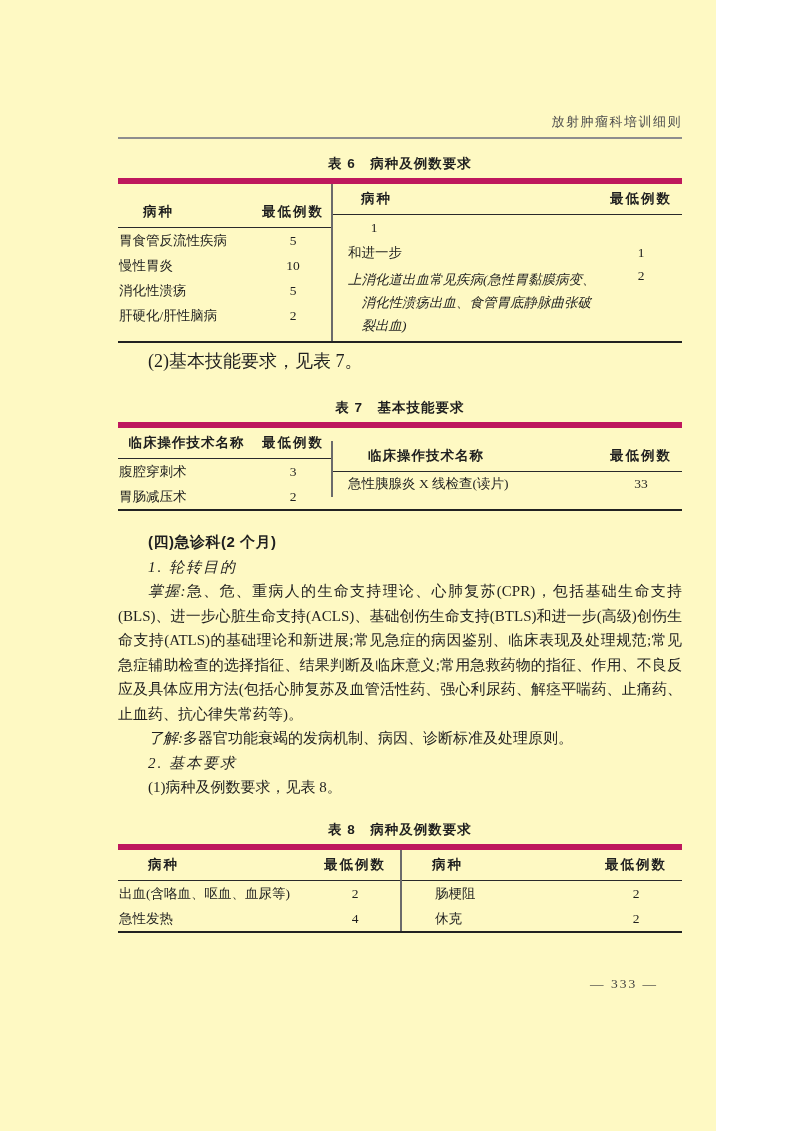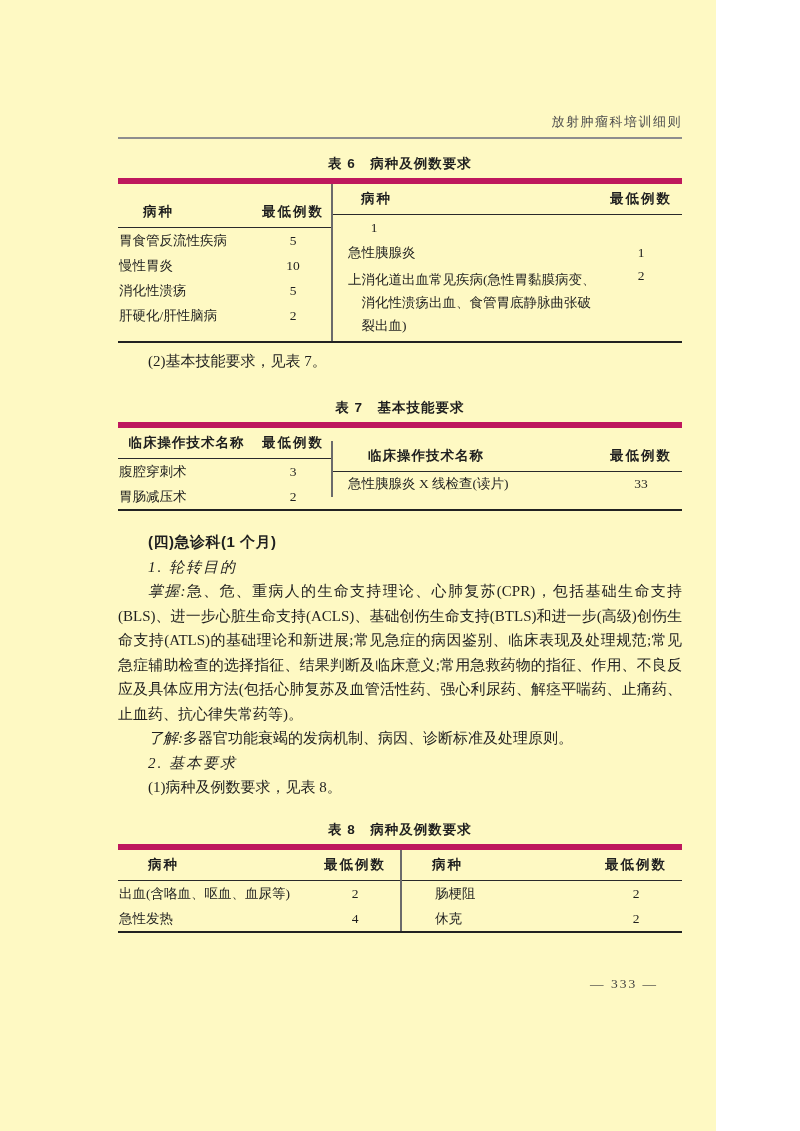--- a/index.html
+++ b/index.html
@@ -54,33 +54,33 @@
   
   .t67 .half.left{width:213px;}
   .t67 .left .name,.t67 .left .hname{padding-left:1px;}
   .t67 .left .hname{padding-left:25px;}
   .t67 .left .hcount,.t67 .left .count{width:76px;}
   .t67 .right .name{padding-left:15px;}
   .t67 .right .hname{padding-left:28px;}
   .t67 .right .hcount,.t67 .right .count{width:82px;}
   .t7 .left .hname{padding-left:0;text-align:center;letter-spacing:1px;}
   .t7 .right .hname{padding-left:35px;letter-spacing:1px;}
-  .t67 .right .row.multi .name{padding-left:calc(15px + 1em);text-indent:-1em;}
+  .t67 .right .row.multi .name{padding-left:calc(15px + 1em);text-indent:-1em;font-style:italic;}
   
   .t8 .half.left{width:282px;}
   .t8 .left .name{padding-left:1px;}
   .t8 .left .hname{padding-left:30px;}
   .t8 .left .hcount,.t8 .left .count{width:90px;}
   .t8 .right .name{padding-left:33px;}
   .t8 .right .hname{padding-left:30px;}
   .t8 .right .hcount,.t8 .right .count{width:92px;}
   
   .para-skill{
     position:absolute;top:350px;left:118px;width:564px;
-    font-size:15px;line-height:22px;text-indent:30px;
+    font-size:18px;line-height:22px;text-indent:30px;
   }
   .body-flow{
     position:absolute;top:530px;left:118px;width:564px;
     font-size:15px;line-height:24.5px;text-align:justify;
   }
   .body-flow p{margin:0;text-indent:30px;}
   .sec-heading{
     font-weight:bold;text-align:left;
     font-family:"Liberation Sans","DejaVu Sans",sans-serif;
     letter-spacing:.5px;
@@ -129,21 +129,21 @@
       </div>
       <div class="half right">
         <div class="hrow">
           <span class="hname">病种</span>
           <span class="hcount">最低例数</span>
         </div>
         <div class="row">
           <span class="count">1</span>
         </div>
         <div class="row">
-          <span class="name">急性胰腺炎</span>
+          <span class="name">和进一步</span>
           <span class="count">1</span>
         </div>
         <div class="row multi">
           <span class="name">上消化道出血常见疾病(急性胃黏膜病变、消化性溃疡出血、食管胃底静脉曲张破裂出血)</span>
           <span class="count">2</span>
         </div>
       </div>
     </div>
   </div>
 
@@ -173,21 +173,21 @@
         </div>
         <div class="row">
           <span class="name">急性胰腺炎 X 线检查(读片)</span>
           <span class="count">33</span>
         </div>
       </div>
     </div>
   </div>
 
   <div class="body-flow">
-    <p class="sec-heading">(四)急诊科(1 个月)</p>
+    <p class="sec-heading">(四)急诊科(2 个月)</p>
     <p class="kaiti">1. 轮转目的</p>
     <p><span class="lead">掌握:</span><span>急、危、重病人的生命支持理论、心肺复苏(CPR)，包括基础生命支持(BLS)、进一步心脏生命支持(ACLS)、基础创伤生命支持(BTLS)和进一步(高级)创伤生命支持(ATLS)的基础理论和新进展;常见急症的病因鉴别、临床表现及处理规范;常见急症辅助检查的选择指征、结果判断及临床意义;常用急救药物的指征、作用、不良反应及具体应用方法(包括心肺复苏及血管活性药、强心利尿药、解痉平喘药、止痛药、止血药、抗心律失常药等)。</span></p>
     <p><span class="lead">了解:</span><span>多器官功能衰竭的发病机制、病因、诊断标准及处理原则。</span></p>
     <p class="kaiti">2. 基本要求</p>
     <p>(1)病种及例数要求，见表 8。</p>
   </div>
 
   <div class="tbl-block pos-t8">
     <div class="tbl-title">表 8　病种及例数要求</div>
     <div class="tbl t8">

